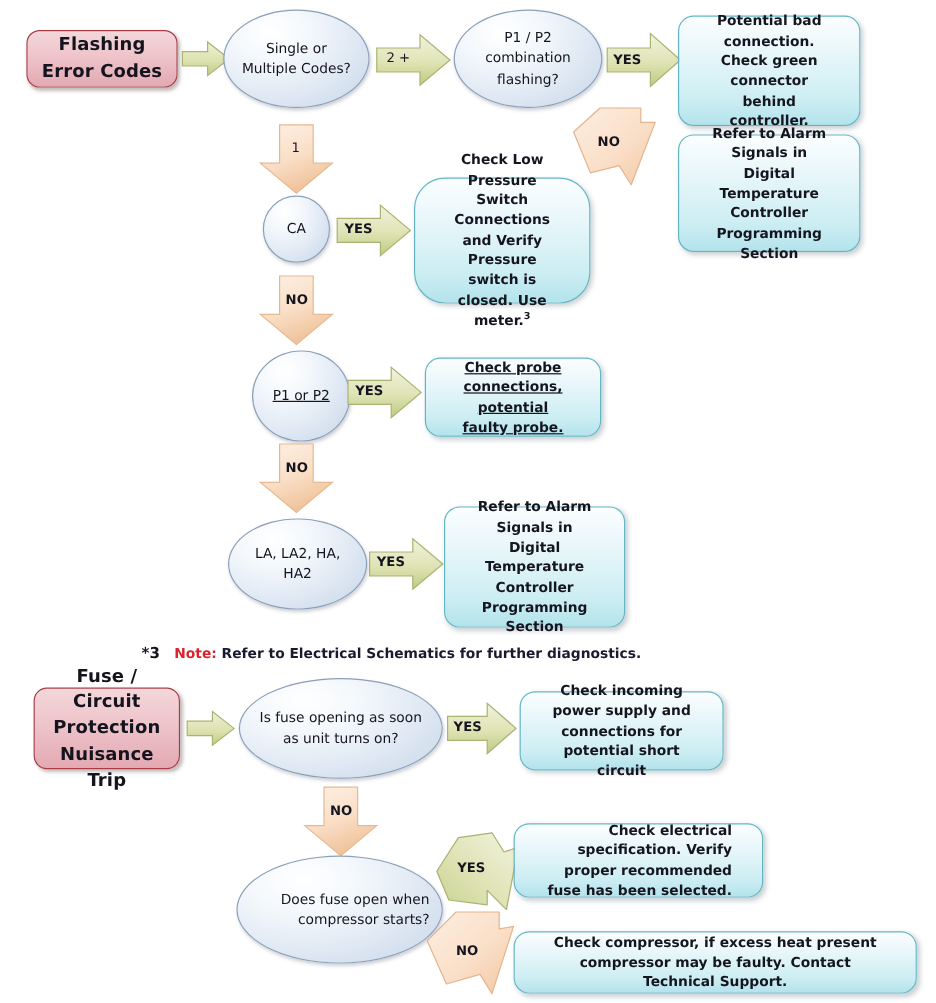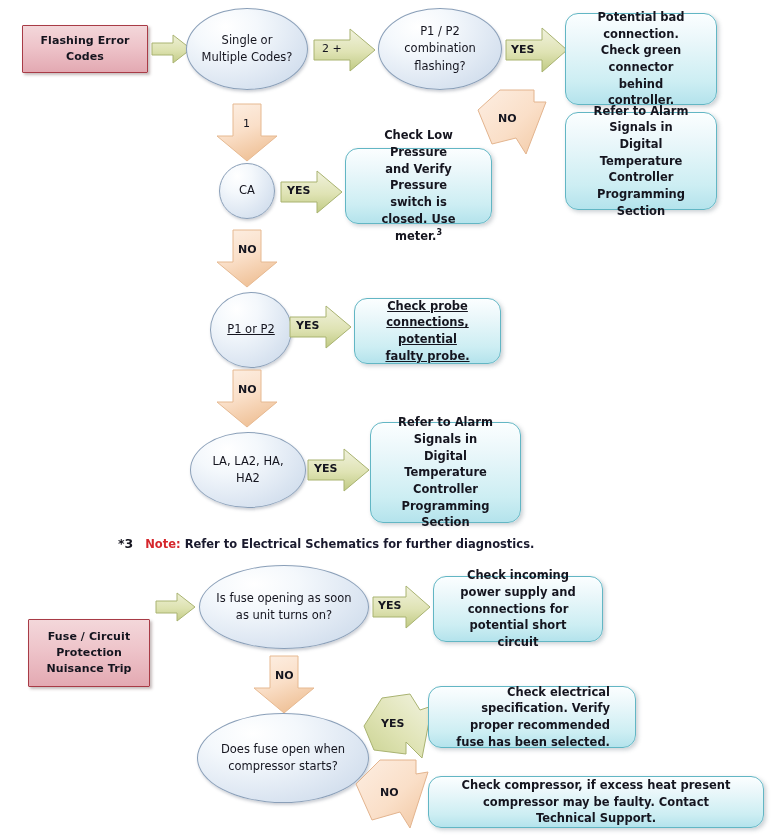--- a/index.html
+++ b/index.html
@@ -10,25 +10,25 @@
     color:#1a1a2e;
     overflow:hidden;
     position:relative;
   }
   #stage{position:absolute;left:0;top:0;width:780px;height:836px;}
   .node{position:absolute;box-sizing:border-box;display:flex;align-items:center;justify-content:center;text-align:center;}
 
   
   .pinkbox{
     border:1px solid #a83b46;
-    border-radius:1px;
+    border-radius:11px;
     background:linear-gradient(to bottom,#f3d7da 0%,#eec4ca 45%,#e3a9b2 100%);
     box-shadow:2px 2px 3px rgba(90,60,60,0.35);
     font-weight:bold;
-    font-size:11px;
+    font-size:15px;
     line-height:1.45;
     letter-spacing:.1px;
     color:#14141e;
     padding:7px 6px;
   }
 
   
   .ellipse{
     border:1px solid #8a9fb8;
     border-radius:50%;
@@ -183,22 +183,23 @@
           <stop offset="0%" stop-color="#f1f2de"></stop>
             <stop offset="55%" stop-color="#dfe3b4"></stop>
             <stop offset="100%" stop-color="#c0ca83"></stop>
         </linearGradient>
       </defs>
       <path d="M0,12 L36,12 L36,1 L61,22 L36,43 L36,32 L0,32 Z" fill="url(#gF)" stroke="#a9b371" stroke-width="1"></path>
     </svg>
     <div class="arrowlabel" style="left:6px;top:14px;">YES</div>
   </div>
 
-  <div class="node tealbox" style="left:345px;top:148px;width:147px;height:76px;flex-direction:column;">
+  <div class="node tealbox" style="left:345px;top:148px;width:147px;height:105px;flex-direction:column;border-radius:26px;">
     <div>Check Low Pressure</div>
+    <div>Switch Connections</div>
     <div>and Verify Pressure</div>
     <div>switch is closed.  Use</div>
     <div>
       <span>meter.</span><span class="sup">3</span>
     </div>
   </div>
 
   <div class="arrowwrap" style="left:216px;top:230px;width:62px;height:58px;">
     <svg width="62" height="58" viewBox="0 0 62 58">
       <defs>
@@ -268,21 +269,21 @@
   </div>
 
   <div class="node tealbox" style="left:370px;top:422px;width:151px;height:101px;">
     <span>Refer to Alarm Signals in Digital Temperature Controller Programming Section</span>
   </div>
 
   <div class="note" style="left:118px;top:536px;">
     <span class="star">*3</span><span class="red">Note:</span><span> Refer to Electrical Schematics for further diagnostics.</span>
   </div>
 
-  <div class="node pinkbox" style="left:28px;top:573px;width:122px;height:68px;margin-top:46px;">
+  <div class="node pinkbox" style="left:28px;top:573px;width:122px;height:68px;">
     <span>Fuse / Circuit Protection Nuisance Trip</span>
   </div>
 
   <div class="arrowwrap" style="left:156px;top:592px;width:40px;height:30px;">
     <svg width="40" height="30" viewBox="0 0 40 30">
       <defs>
         <linearGradient id="gK" x1="0" y1="0" x2="0" y2="1">
           <stop offset="0%" stop-color="#eef0d6"></stop>
             <stop offset="55%" stop-color="#dde2b0"></stop>
             <stop offset="100%" stop-color="#c2cb86"></stop>
@@ -321,21 +322,21 @@
           <stop offset="0%" stop-color="#fdf0e5"></stop>
             <stop offset="55%" stop-color="#fadfc8"></stop>
             <stop offset="100%" stop-color="#f0c49c"></stop>
         </linearGradient>
       </defs>
       <path d="M17,0 L45,0 L45,32 L61,32 L31,57 L1,32 L17,32 Z" fill="url(#gM)" stroke="#e6b991" stroke-width="1"></path>
     </svg>
     <div class="arrowlabel" style="left:22px;top:13px;">NO</div>
   </div>
 
-  <div class="node ellipse" style="left:197px;top:713px;width:172px;height:90px;">
+  <div class="node ellipse" style="left:197px;top:713px;width:172px;height:90px;text-align:right;">
     <span>Does fuse open when compressor starts?</span>
   </div>
 
   <div class="arrowwrap" style="left:364px;top:692px;width:74px;height:68px;">
     <svg width="74" height="68" viewBox="0 0 74 68">
       <defs>
         <linearGradient id="gN" x1="0" y1="1" x2="1" y2="0">
           <stop offset="0%" stop-color="#c9d291"></stop>
             <stop offset="45%" stop-color="#dfe3b4"></stop>
             <stop offset="100%" stop-color="#f2f3e1"></stop>

